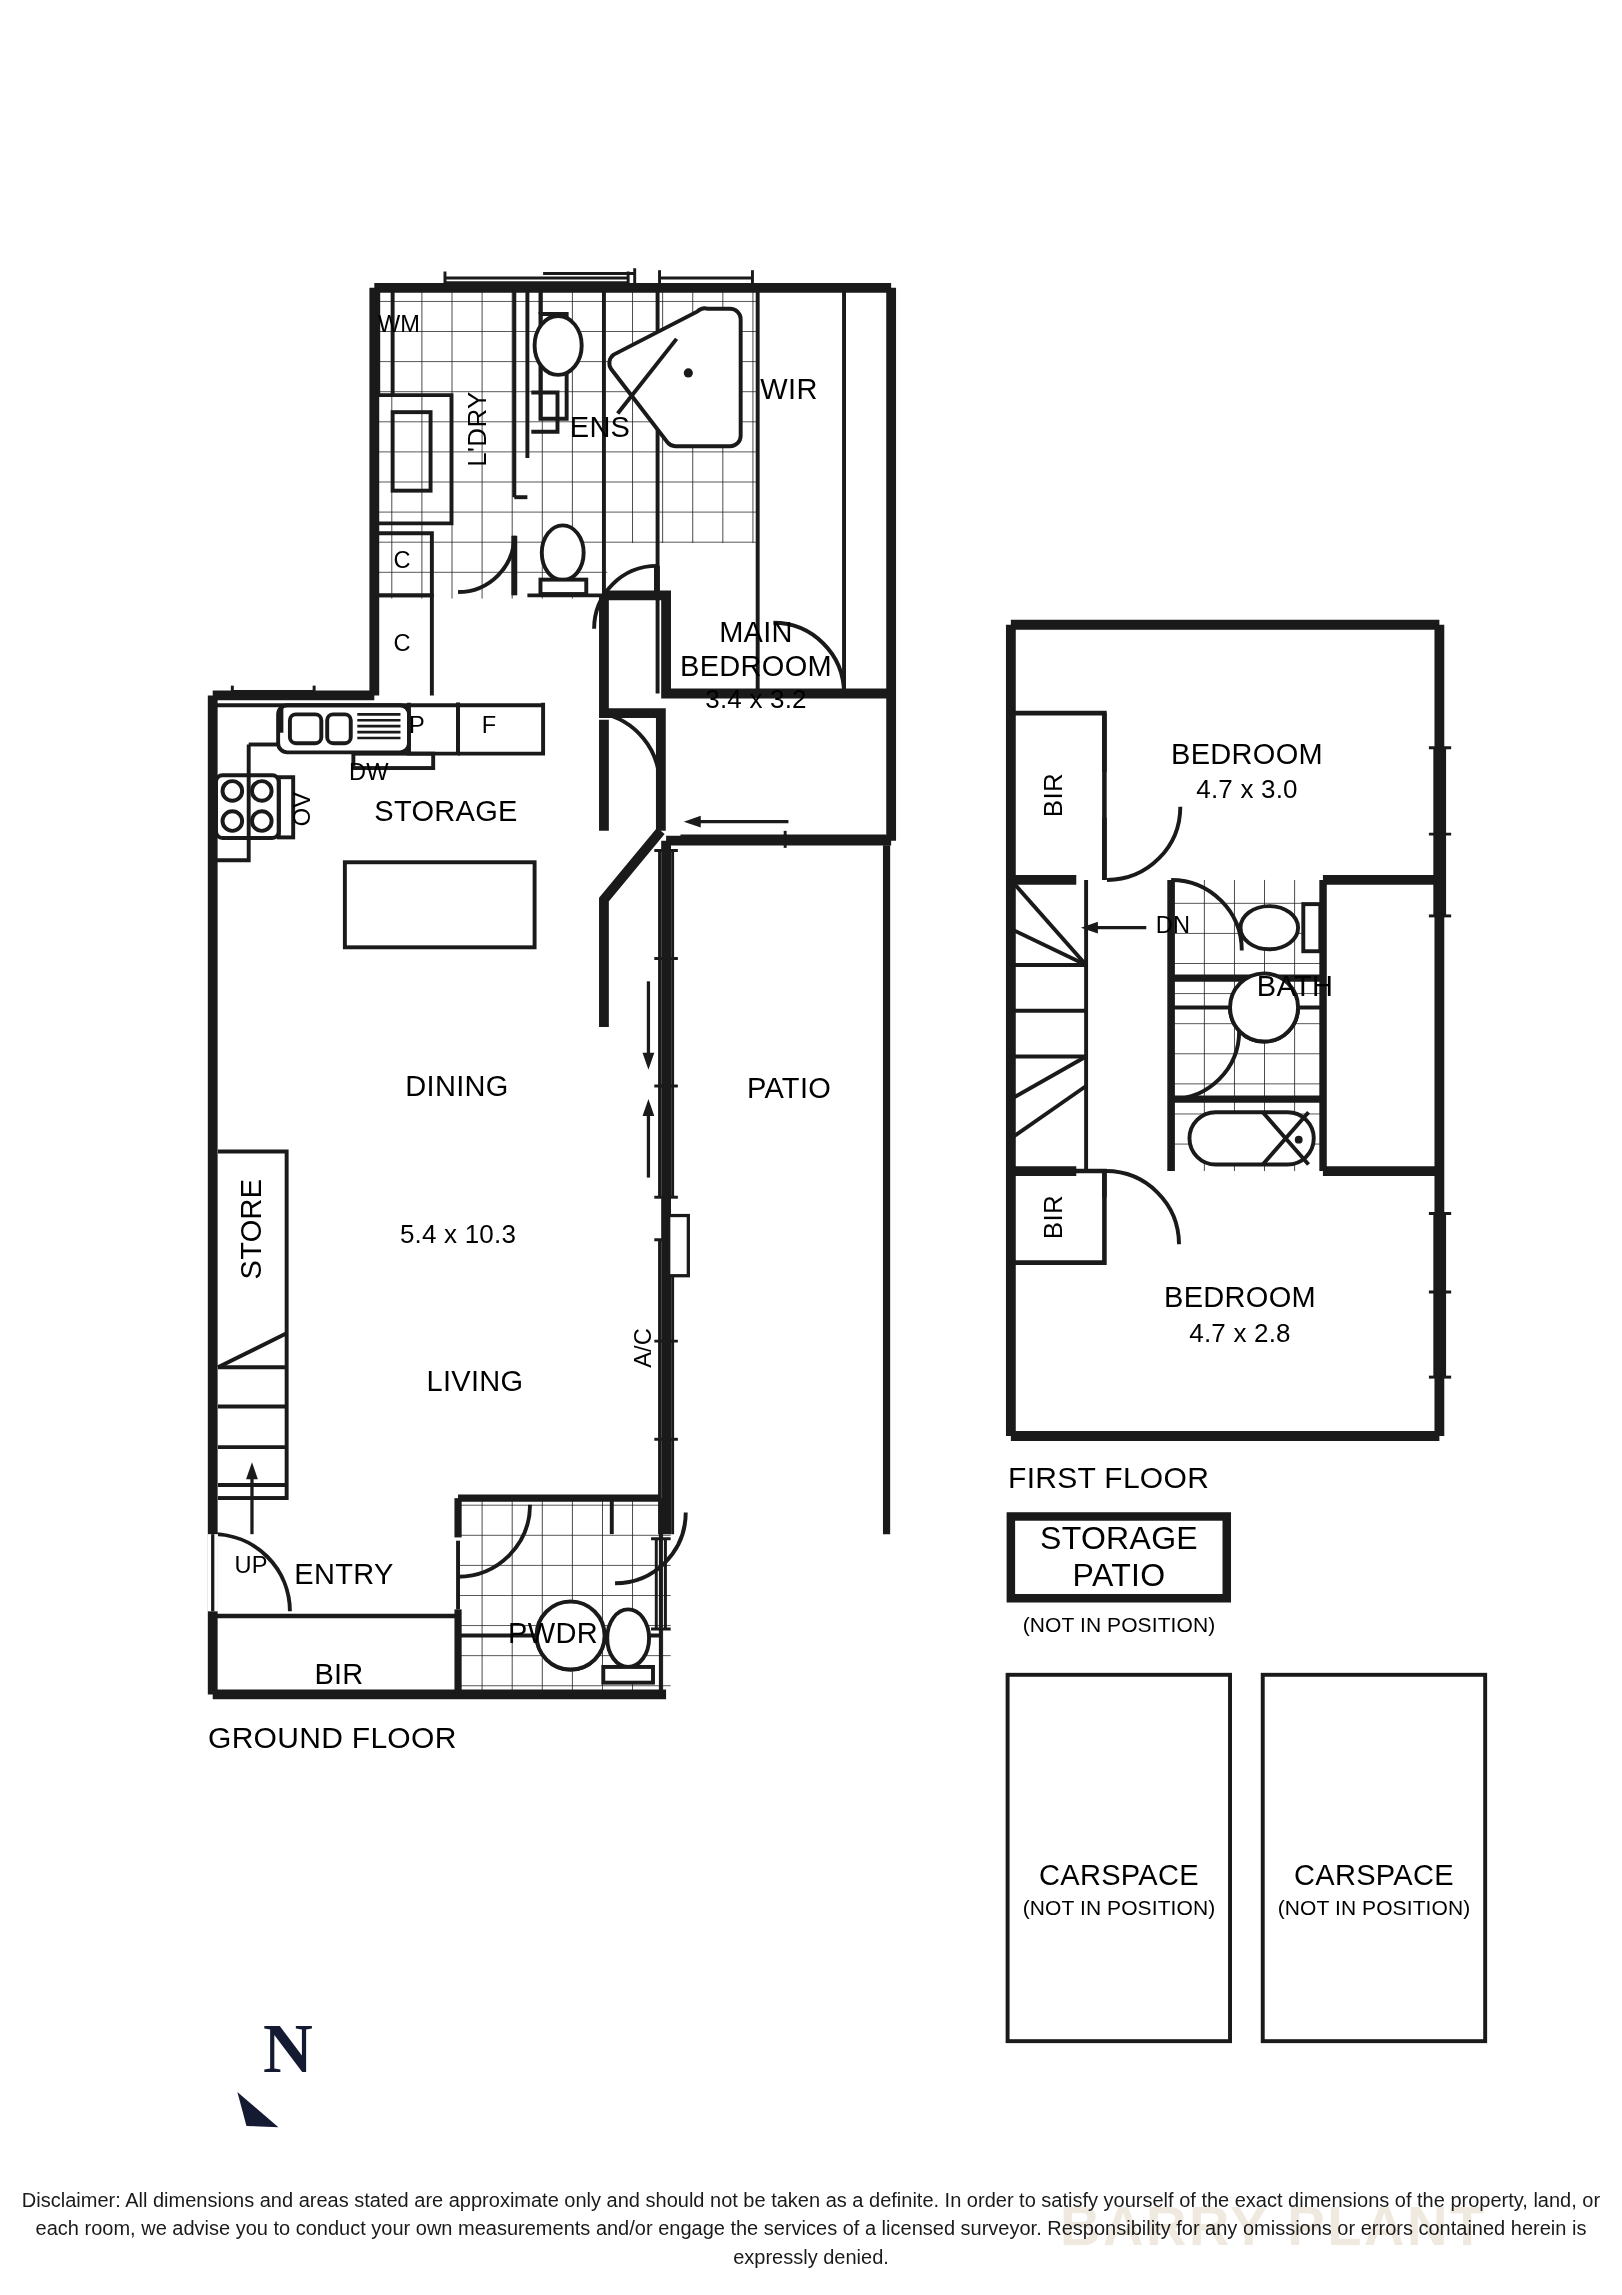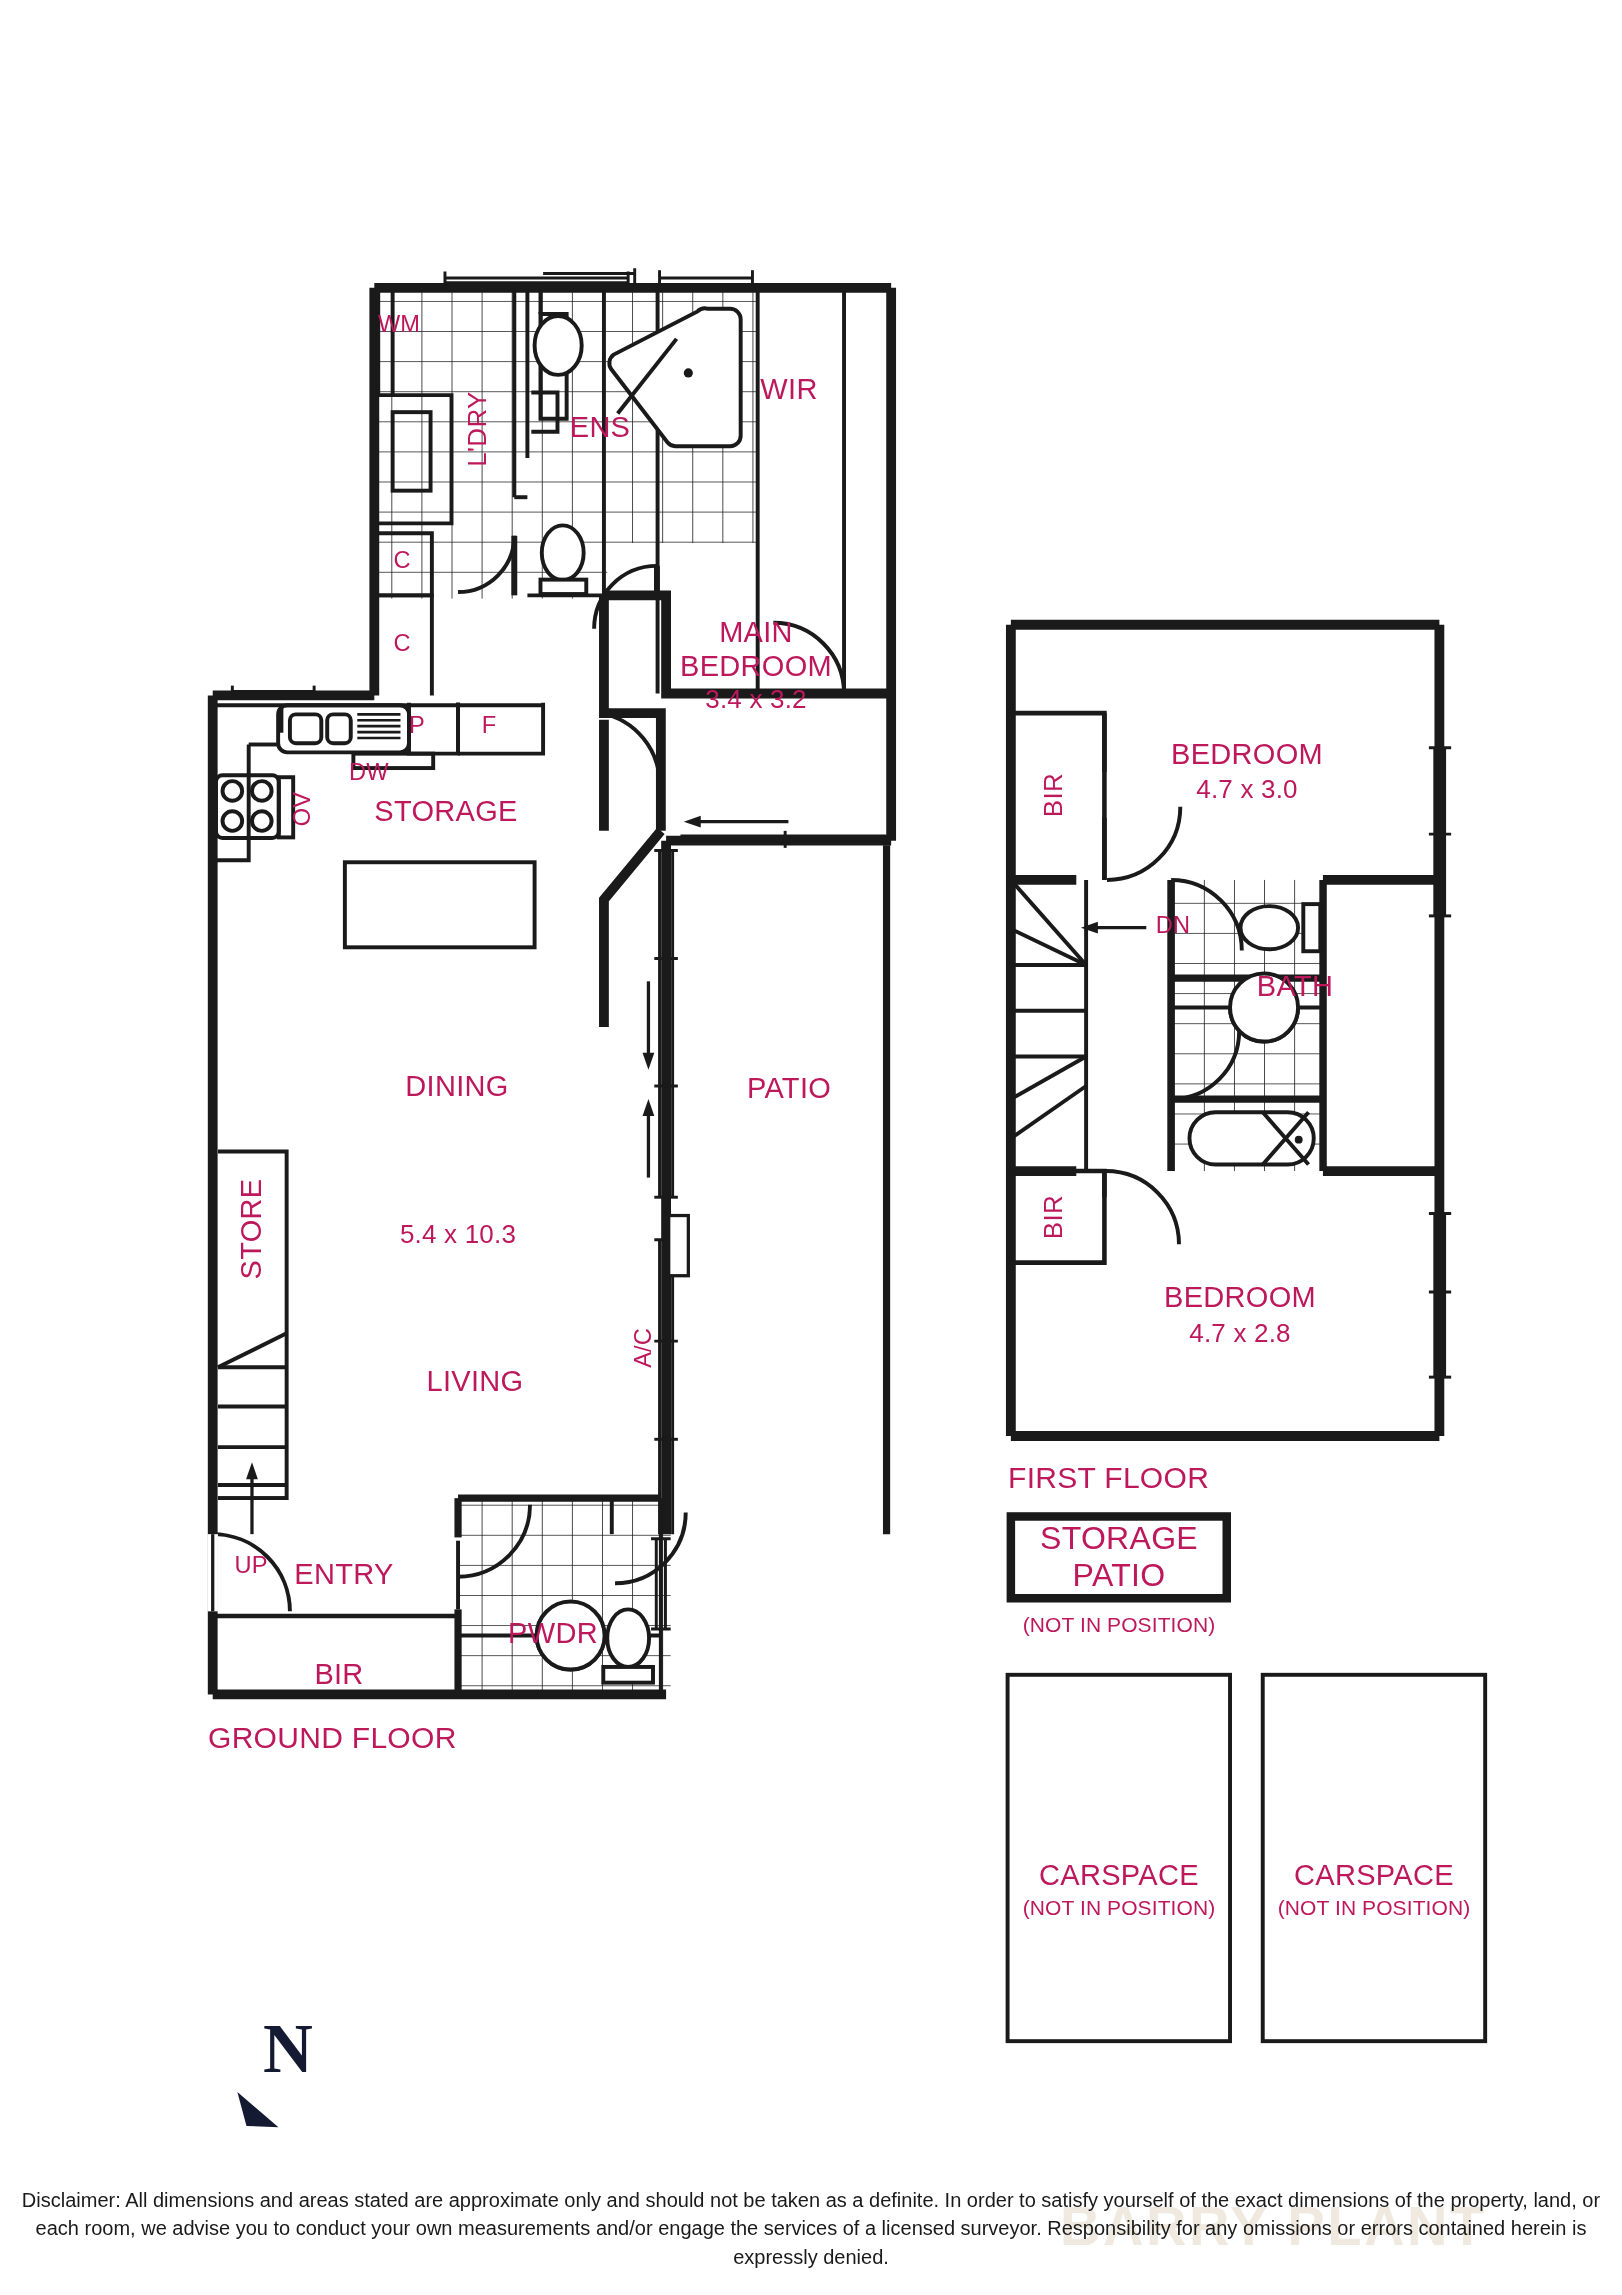--- a/index.html
+++ b/index.html
@@ -1,18 +1,18 @@
 <!DOCTYPE html>
 <html style="font-size:10.5px"><head>
 <meta charset="utf-8">
 <style>
   html,body{margin:0;padding:0;background:#fff;}
   body{width:1622px;height:2295px;position:relative;font-family:"Liberation Sans",sans-serif;color:#111;overflow:hidden;}
   #plan{position:absolute;left:0;top:0;width:1622px;height:2295px;}
-  .lbl{position:absolute;font-family:"Liberation Sans",sans-serif;color:#be185d;white-space:pre;line-height:1.12;}
+  .lbl{position:absolute;font-family:"Liberation Sans",sans-serif;color:#000000;white-space:pre;line-height:1.12;}
   .ctr{transform:translate(-50%,-50%);text-align:center;}
   .vert{writing-mode:vertical-rl;transform:translate(-50%,-50%) rotate(180deg);text-align:center;}
   .floorcap{font-size:30px;letter-spacing:0.3px;}
   .room{font-size:29px;letter-spacing:0.3px;}
   .roomsm{font-size:26px;letter-spacing:0.3px;}
   .dim{font-size:26px;letter-spacing:0.2px;}
   .tiny{font-size:23.6px;letter-spacing:0.1px;}
   .notpos{font-size:21px;letter-spacing:0.1px;}
   .big{font-size:32px;letter-spacing:0.3px;}
   #disclaimer{position:absolute;left:0;top:2186px;width:1622px;text-align:center;font-size:20px;line-height:1.42;color:#1a1a1a;}

